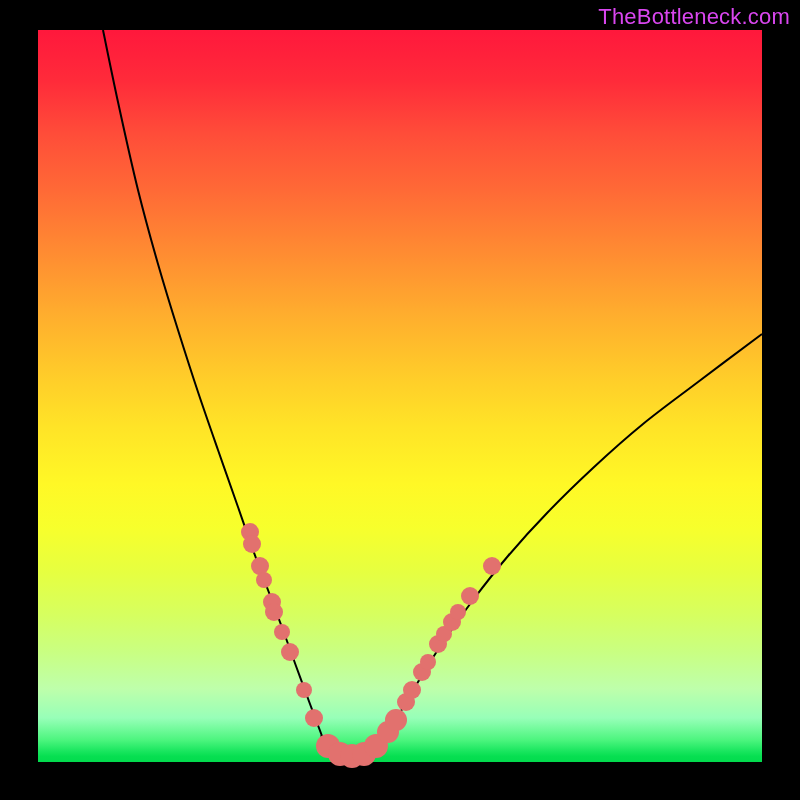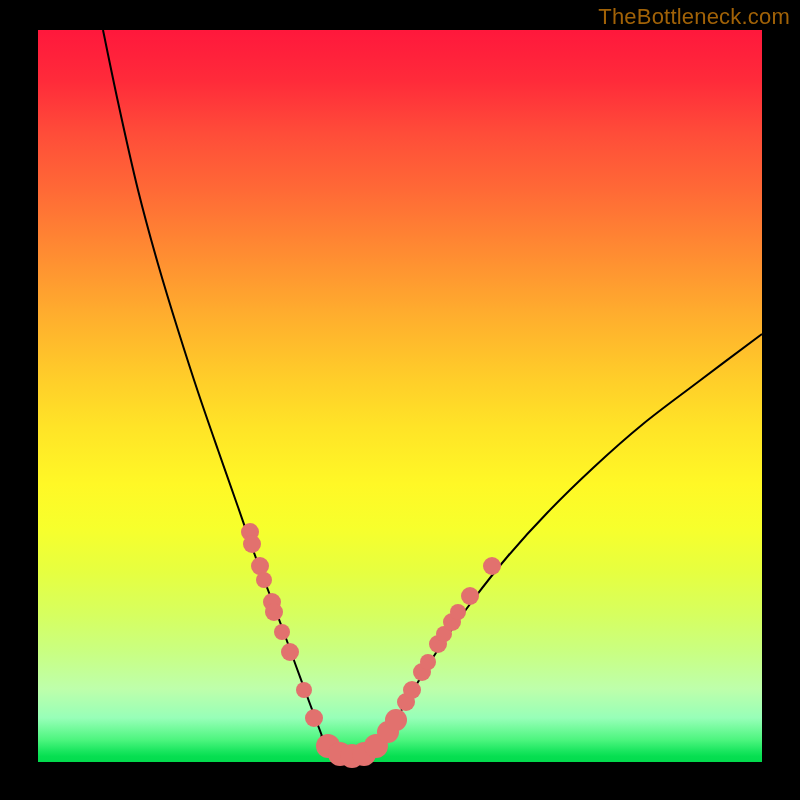--- a/index.html
+++ b/index.html
@@ -16,21 +16,21 @@
     left: 0;
     top: 0;
     width: 800px;
     height: 800px;
     background: #000;
   }
   .watermark {
     position: absolute;
     top: 4px;
     right: 10px;
-    color: #a16207;
+    color: #d946ef;
     font-size: 22px;
     font-weight: 400;
     letter-spacing: 0.2px;
     user-select: none;
   }
   .plot-area {
     position: absolute;
     left: 38px;
     top: 30px;
     width: 724px;

